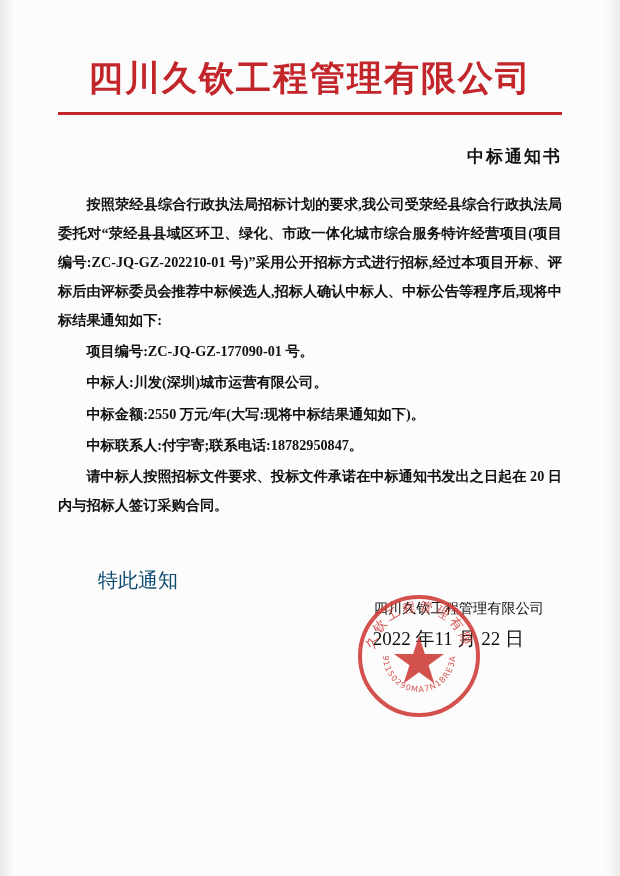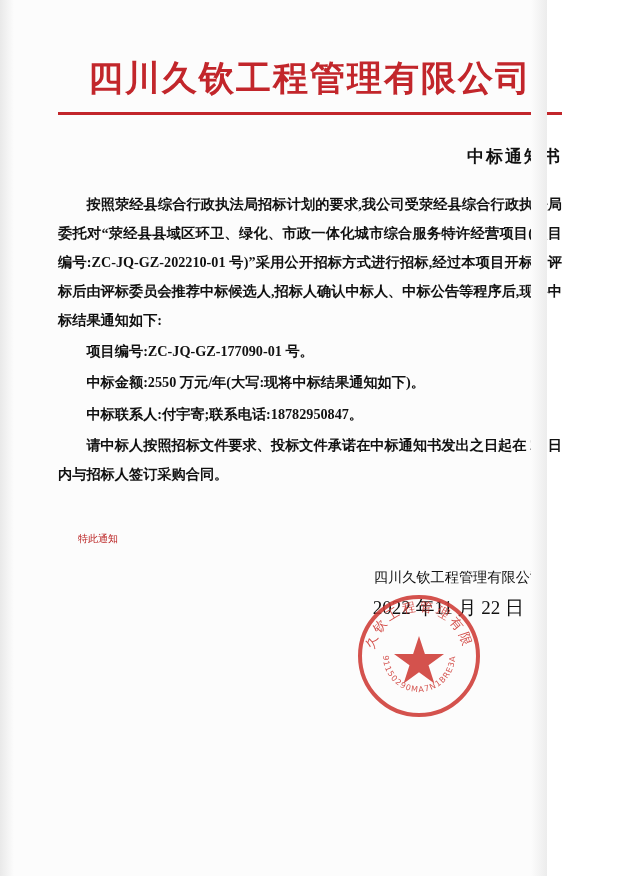--- a/index.html
+++ b/index.html
@@ -11,21 +11,21 @@
     width: 620px;
     height: 876px;
     font-family: "Liberation Serif", "DejaVu Serif", serif;
     position: relative;
     overflow: hidden;
   }
   .page {
     position: absolute;
     left: 0;
     top: 0;
-    width: 547px;
+    width: 620px;
     height: 876px;
     background: #fcfcfc;
   }
   
   .page::before {
     content: "";
     position: absolute;
     left: 0; top: 0; bottom: 0;
     width: 14px;
     background: linear-gradient(to right, #e9e9e9, #fcfcfc);
@@ -93,22 +93,22 @@
     text-indent: 2em;
   }
 
   .sign-block {
     margin-top: 40px;
     position: relative;
     height: 96px;
   }
   .notice-word {
     text-indent: 2em;
-    font-size: 10px;
-    color: #b91c1c;
+    font-size: 20px;
+    color: #0c4a6e;
     line-height: 2.05;
   }
   .signer {
     position: absolute;
     right: 18px;
     top: 34px;
     text-align: center;
     font-size: 14.2px;
     color: #111;
     line-height: 2.1;
@@ -148,20 +148,21 @@
 
     <div class="company-title">四川久钦工程管理有限公司</div>
 
     <div class="red-rule"></div>
 
     <div class="doc-title">中标通知书</div>
 
     <div class="body-text">
       <p class="para">按照荥经县综合行政执法局招标计划的要求,我公司受荥经县综合行政执法局委托对“荥经县县域区环卫、绿化、市政一体化城市综合服务特许经营项目(项目编号:ZC-JQ-GZ-202210-01 号)”采用公开招标方式进行招标,经过本项目开标、评标后由评标委员会推荐中标候选人,招标人确认中标人、中标公告等程序后,现将中标结果通知如下:</p>
       <p class="para item">项目编号:ZC-JQ-GZ-177090-01 号。</p>
+      <p class="para item">中标人:川发(深圳)城市运营有限公司。</p>
       <p class="para item">中标金额:2550 万元/年(大写:现将中标结果通知如下)。</p>
       <p class="para item">中标联系人:付宇寄;联系电话:18782950847。</p>
       <p class="para">请中标人按照招标文件要求、投标文件承诺在中标通知书发出之日起在 20 日内与招标人签订采购合同。</p>
     </div>
 
     <div class="sign-block">
       <div class="notice-word">特此通知</div>
       <div class="signer">四川久钦工程管理有限公司</div>
       <div class="sign-date">2022 年11 月 22 日</div>
     </div>

